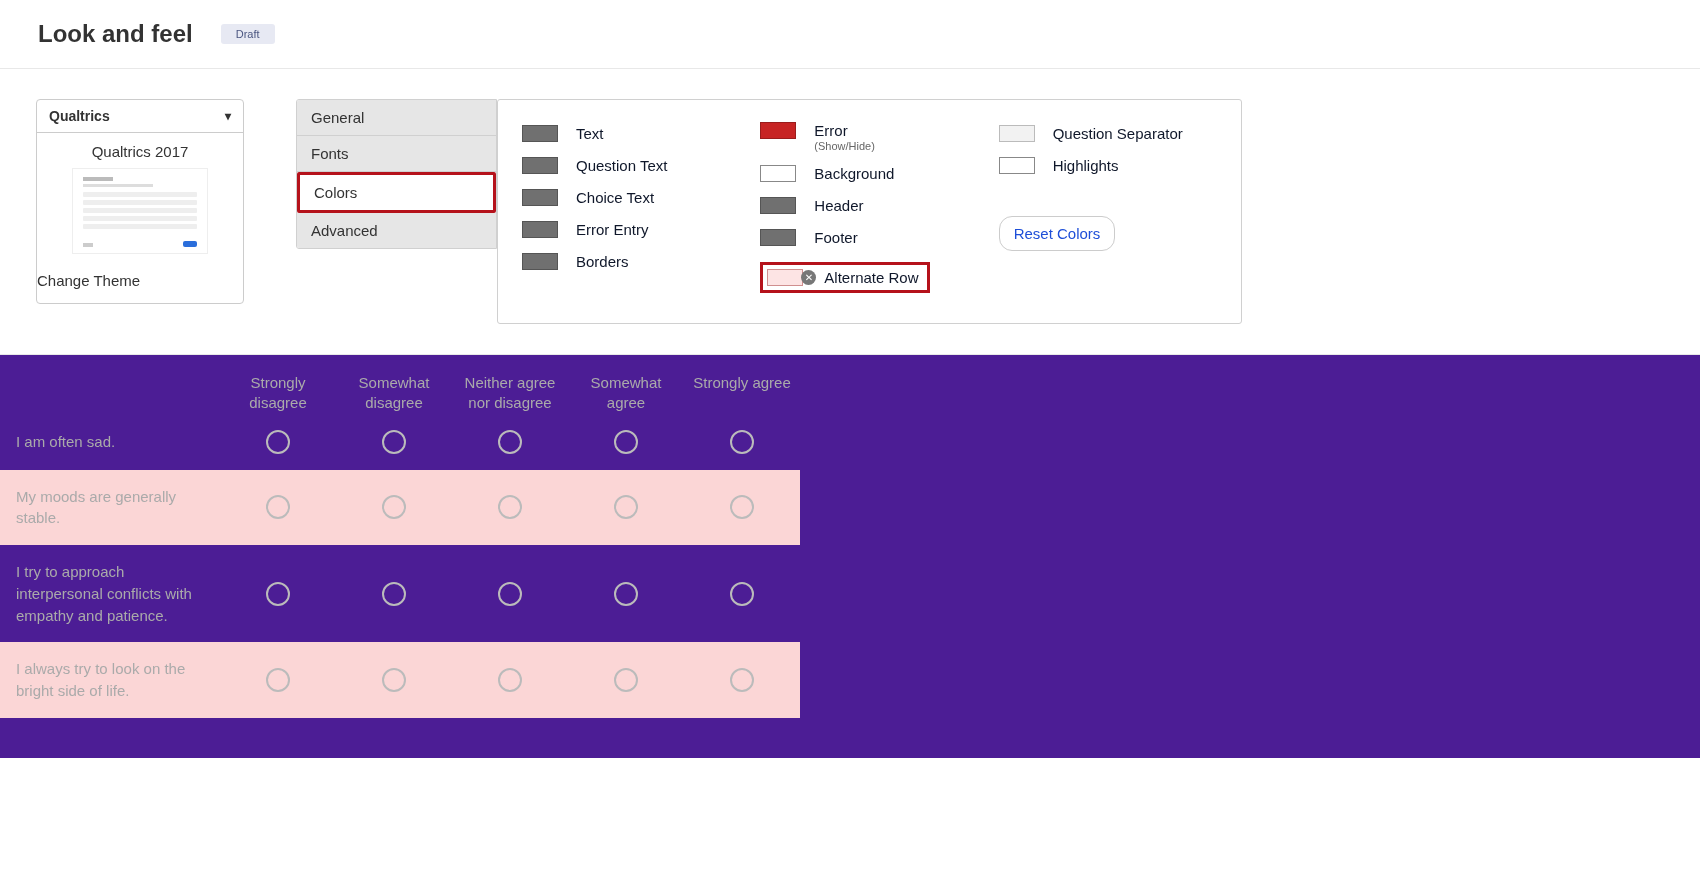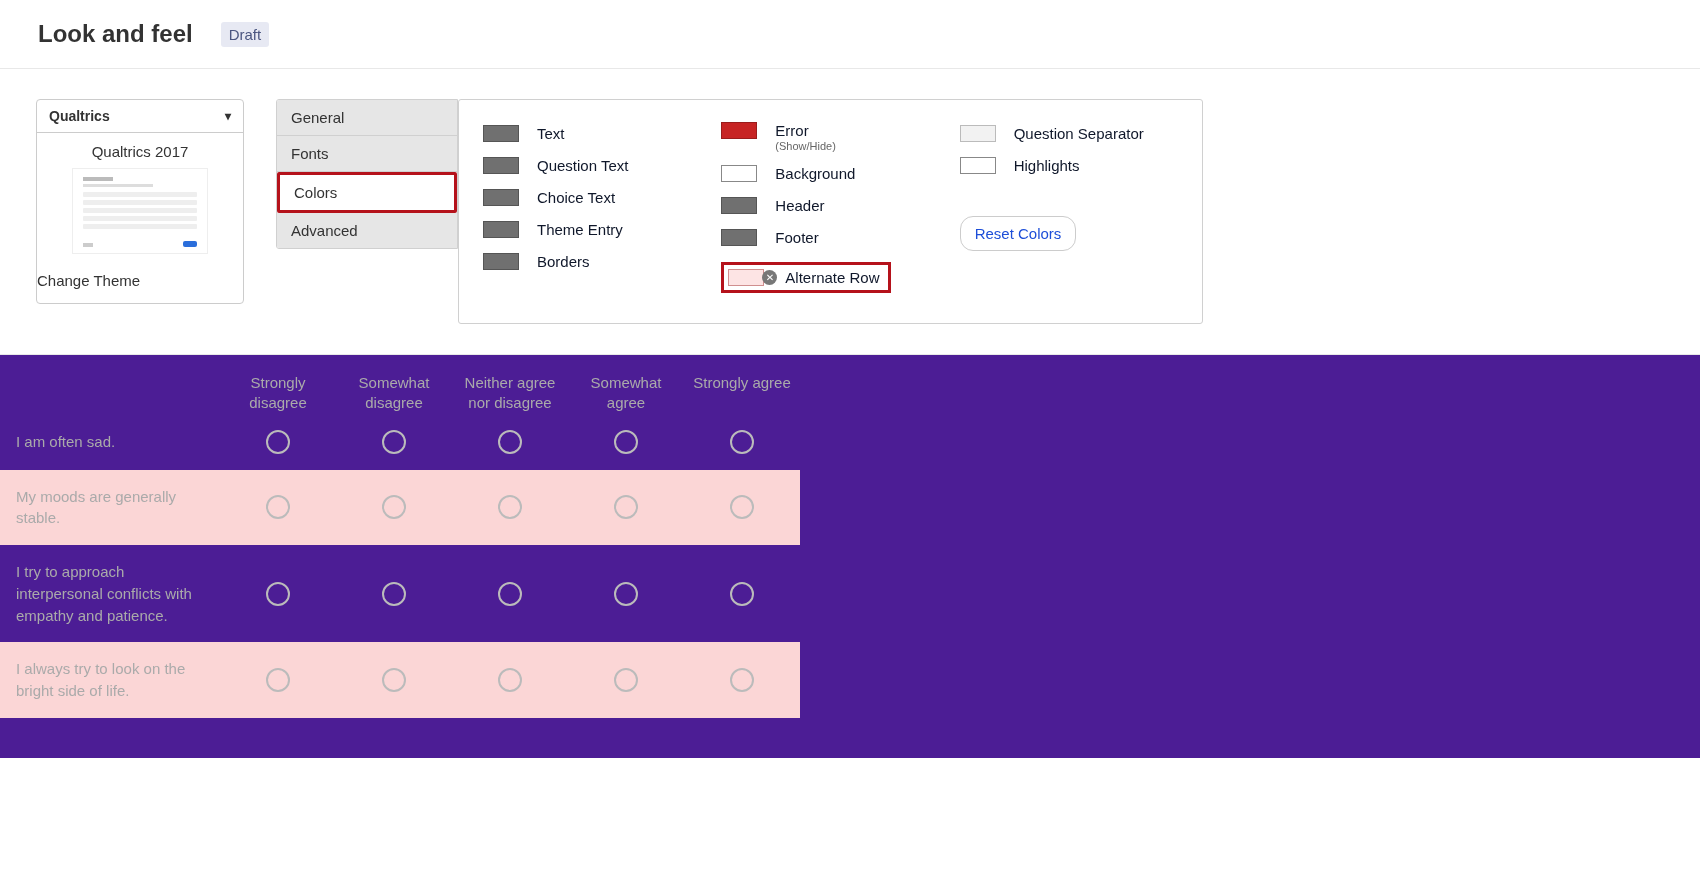--- a/index.html
+++ b/index.html
@@ -17,23 +17,23 @@
     }
     .page-title {
       font-size: 24px;
       font-weight: 600;
       color: #333;
       margin-right: 28px;
     }
     .draft-badge {
       background: #e7e9f3;
       color: #4b5680;
-      padding: 4px 8px;
+      padding: 4px 15px;
       border-radius: 3px;
-      font-size: 15px;
+      font-size: 11px;
     }
     .top-section {
       display: flex;
       padding: 30px 36px 0 36px;
       gap: 32px;
       align-items: flex-start;
     }
     .theme-panel {
       width: 208px;
       border: 1px solid #ccc;
@@ -71,24 +71,25 @@
     .thumb-line { height:5px; width:100%; background:#eee; margin-bottom:3px; border-radius:1px; }
     .thumb-btn { position:absolute; bottom:6px; right:10px; width:14px; height:6px; background:#2a6edb; border-radius:2px; }
     .thumb-lbl { position:absolute; bottom:6px; left:10px; width:10px; height:4px; background:#ccc; }
     .change-theme {
       text-align: left;
       padding: 10px 0 14px;
       font-size: 15px;
       cursor: pointer;
     }
     .tabs-panel {
-      width: 182px;
+      width: 201px;
       border: 1px solid #d0d0d0;
       border-radius: 3px 0 0 3px;
       overflow: hidden;
+      margin-left: 20px;
     }
     .tab-item {
       padding: 9px 14px;
       background: #e6e6e6;
       border-bottom: 1px solid #d0d0d0;
       font-size: 15px;
       cursor: pointer;
       color: #333;
     }
     .tab-item:last-child { border-bottom: none; }
@@ -269,21 +270,21 @@
       <div class="color-row">
         <div class="swatch gray"></div>
         <span class="color-label">Question Text</span>
       </div>
       <div class="color-row">
         <div class="swatch gray"></div>
         <span class="color-label">Choice Text</span>
       </div>
       <div class="color-row">
         <div class="swatch gray"></div>
-        <span class="color-label">Theme Entry</span>
+        <span class="color-label">Error Entry</span>
       </div>
       <div class="color-row">
         <div class="swatch gray"></div>
         <span class="color-label">Borders</span>
       </div>
     </div>
 
     <div class="settings-col">
       <div class="color-row" style="height:auto;align-items:flex-start;">
         <div class="swatch red"></div>

